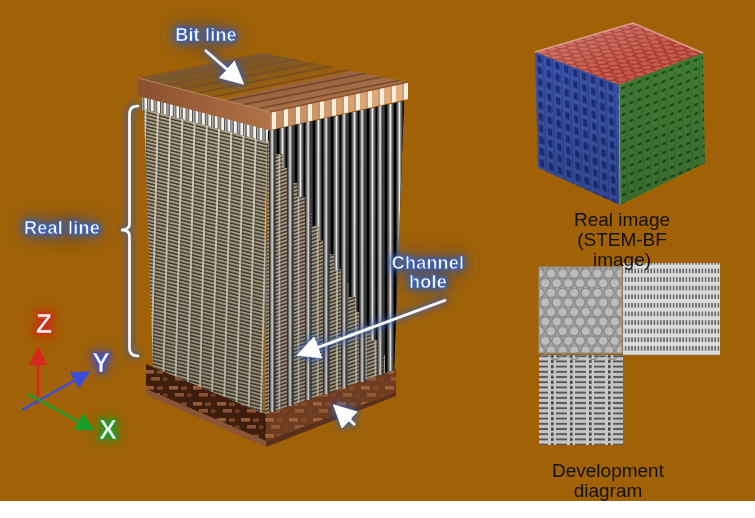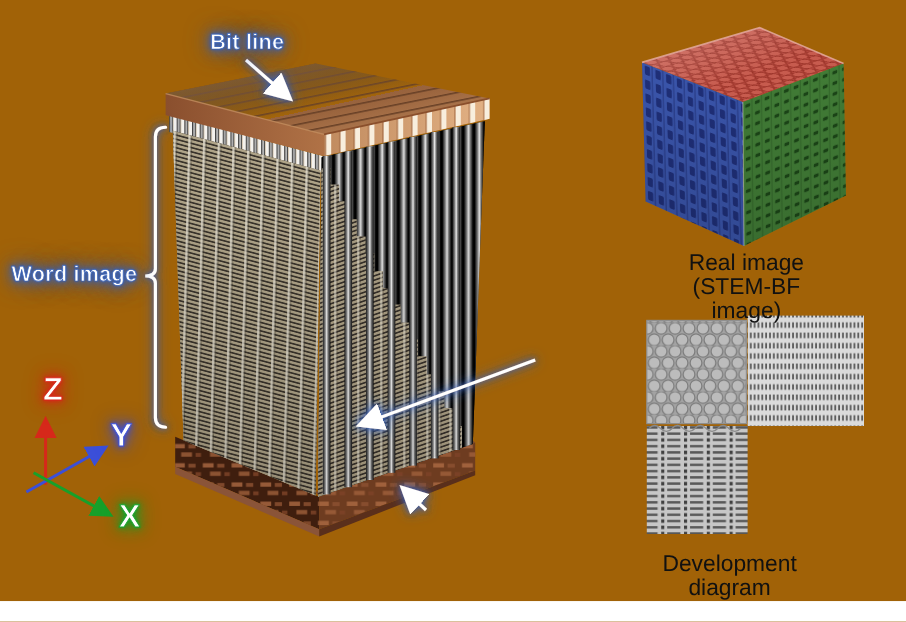--- a/index.html
+++ b/index.html
@@ -263,21 +263,23 @@
   <g>
     <rect x="539" y="267" width="83" height="86" fill="url(#patHexGray)"></rect>
     <rect x="623" y="263" width="97" height="92" fill="url(#patRows)"></rect>
     <rect x="539" y="355" width="84" height="90" fill="url(#patLadder)"></rect>
     <path d="M541,357 q4.5,-5 9.5,0 t9.5,0 t9.5,0 t9.5,0 t9.5,0 t9.5,0 t9.5,0 t9.5,0" fill="none" stroke="#8a8a8a" stroke-width="1.2"></path>
     <rect x="539" y="267" width="83" height="86" fill="none" stroke="#8f8f8f" stroke-width="1"></rect>
   </g>
 </svg>
 
 <div class="lbl" style="left:206px;top:26px">Bit line</div>
-<div class="lbl" style="left:62px;top:219px">Word image</div>
+<div class="lbl" style="left:62px;top:219px">Real line</div>
+<div class="lbl" style="left:428px;top:254px">Channel
+hole</div>
 
 <div class="axis axz" style="left:44px;top:311px">Z</div>
 <div class="axis axy" style="left:101px;top:350px">Y</div>
 <div class="axis axx" style="left:108px;top:417px">X</div>
 
 <div class="caption small" style="left:622px;top:210px">Real image
 (STEM-BF image)</div>
 <div class="caption small" style="left:608px;top:461px">Development diagram
 (STEM-BF image)</div>
 

